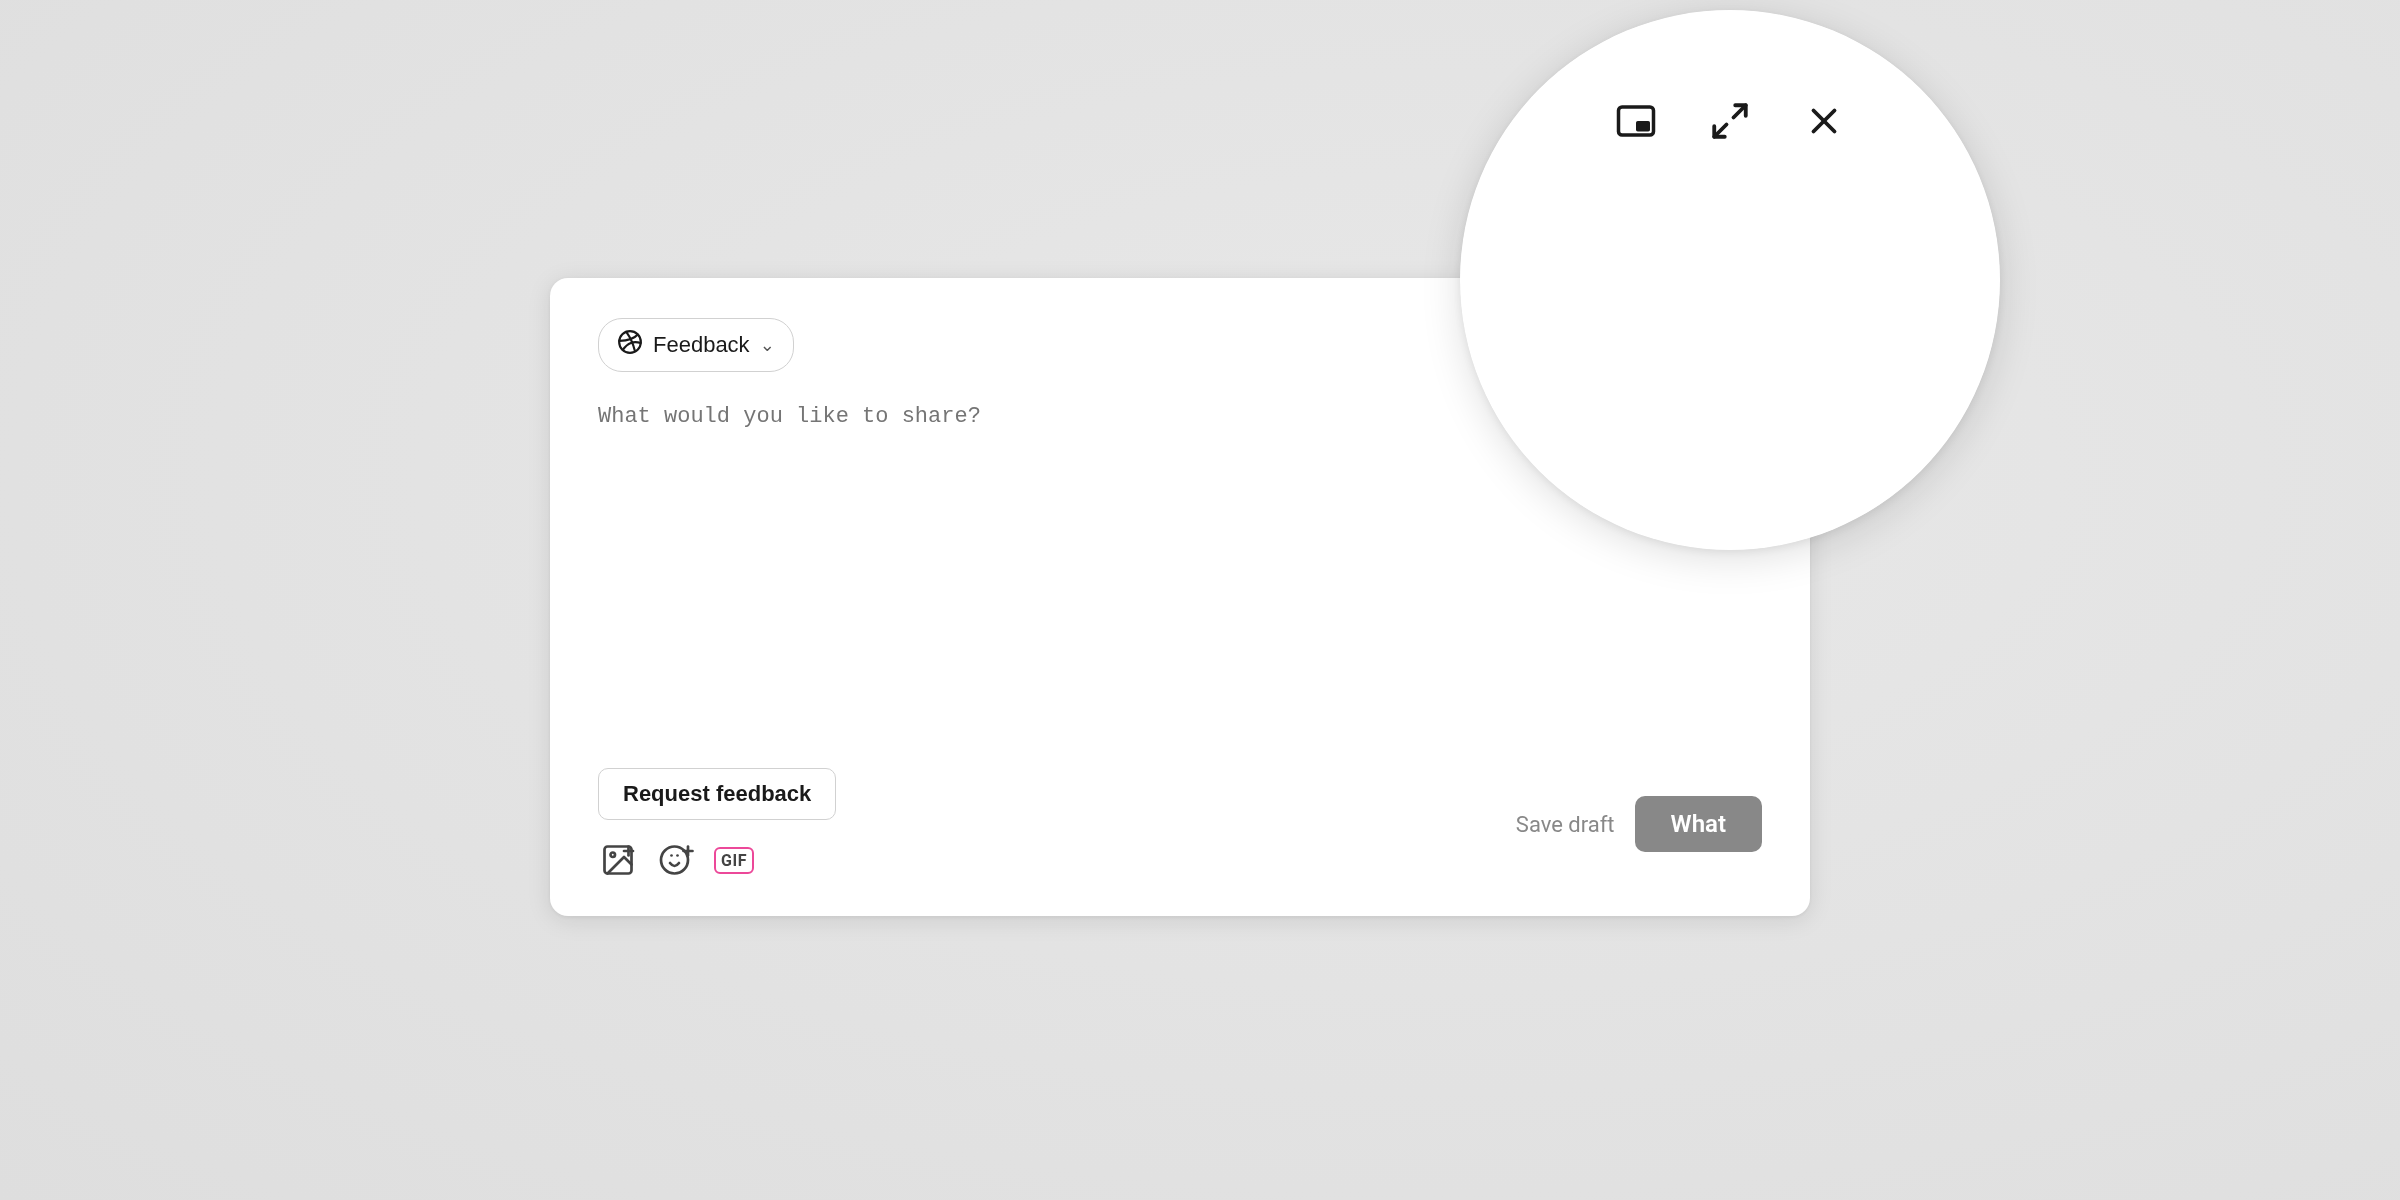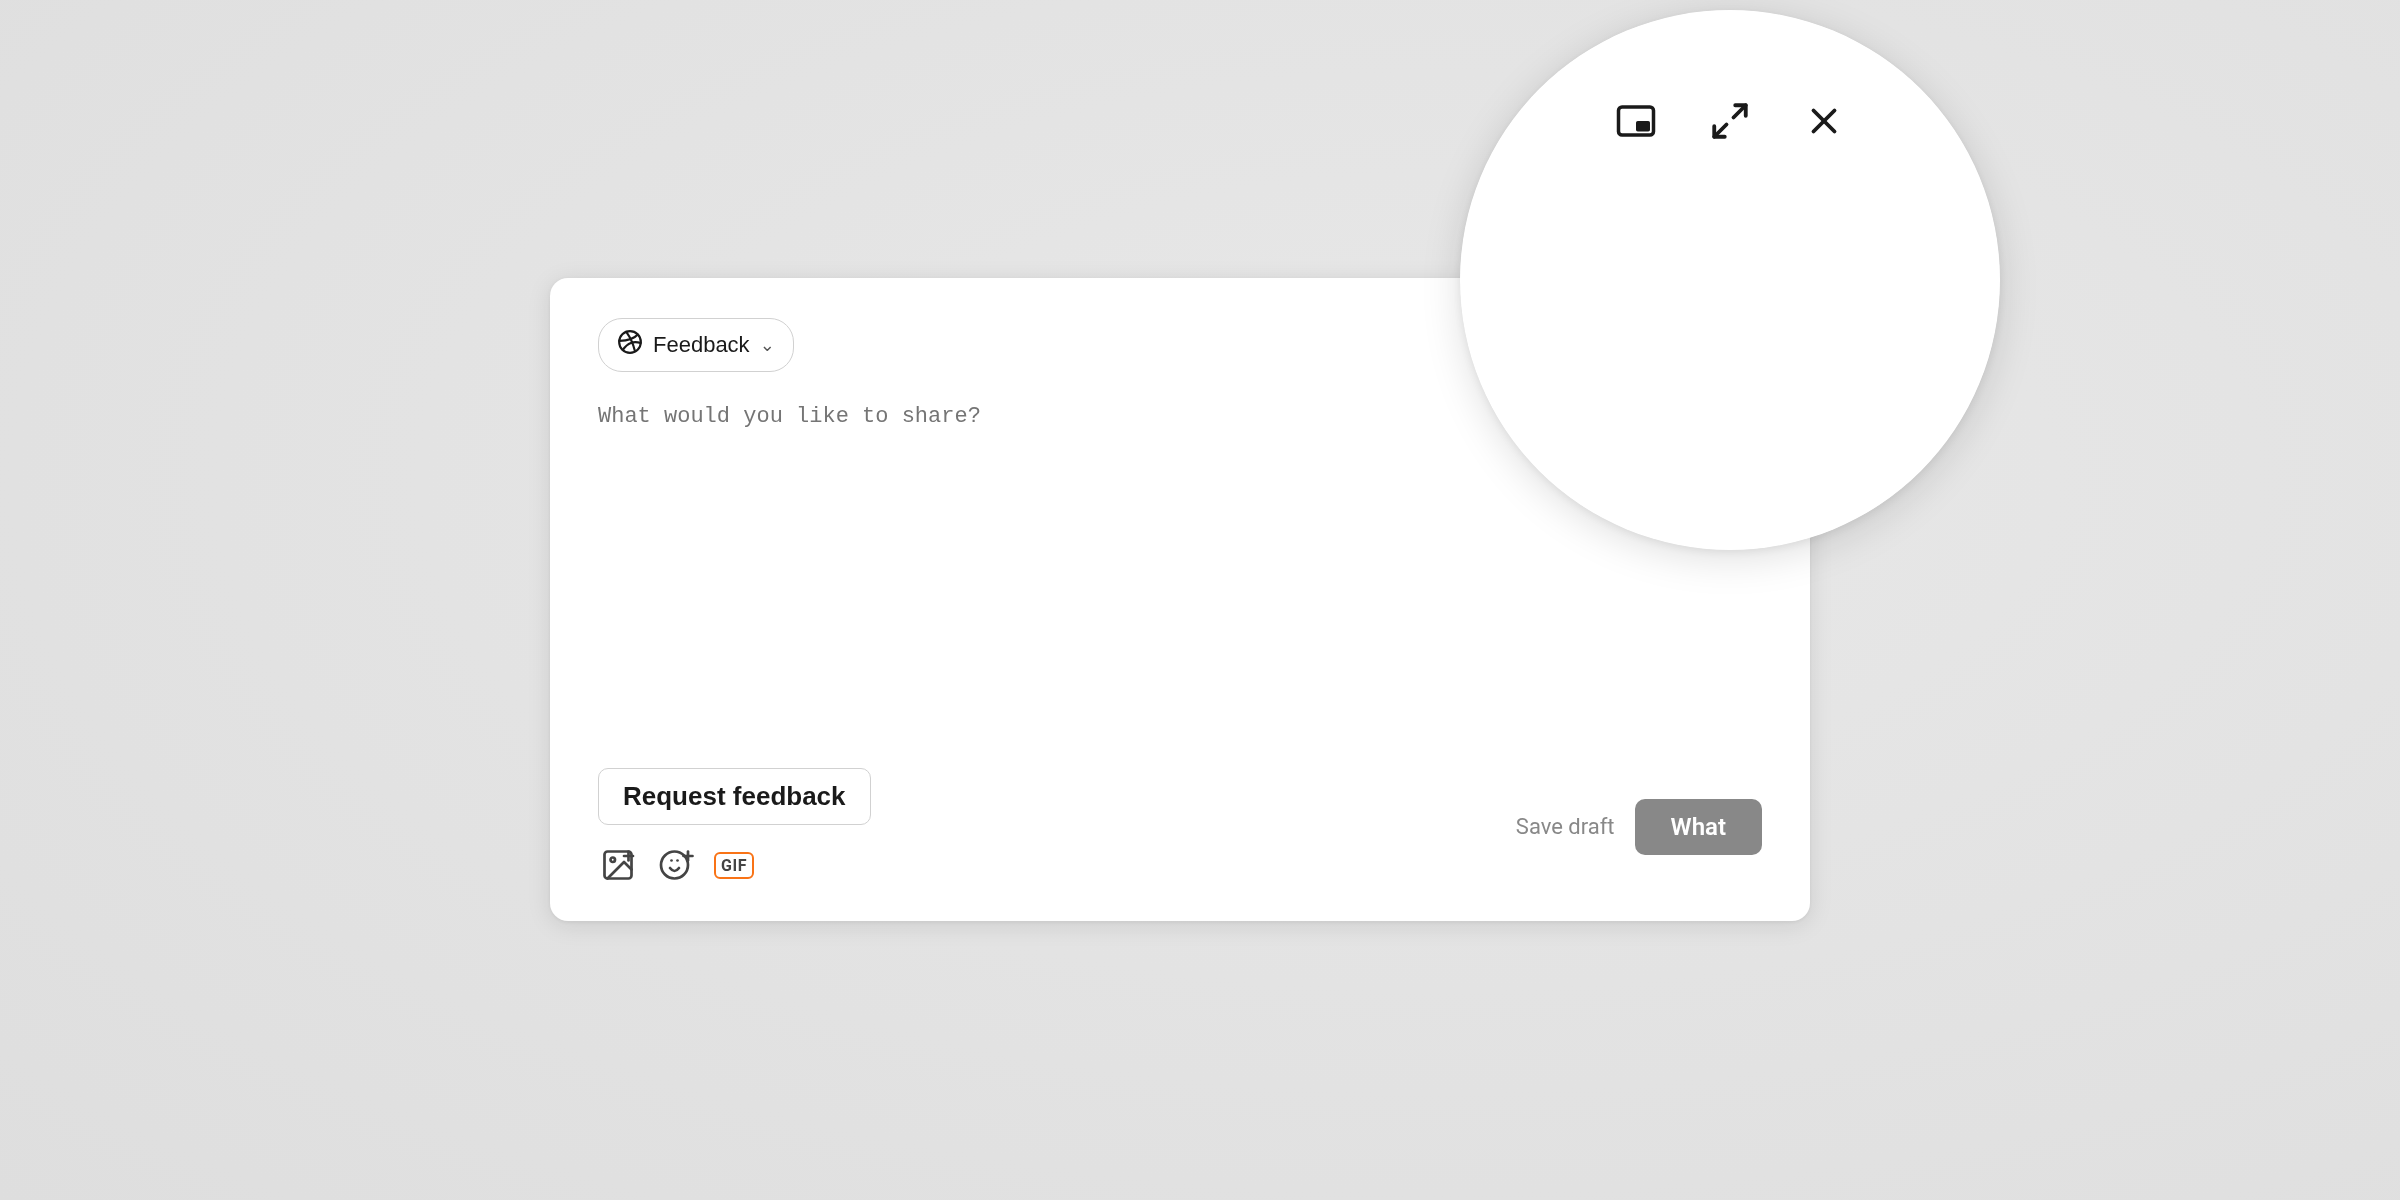--- a/index.html
+++ b/index.html
@@ -114,21 +114,21 @@
     }
 
     .request-feedback-btn {
       display: inline-flex;
       align-items: center;
       border: 1.5px solid #d1d1d1;
       border-radius: 10px;
       padding: 12px 24px;
       background: #fff;
       cursor: pointer;
-      font-size: 26px;
+      font-size: 22px;
       font-weight: 600;
       color: #1a1a1a;
     }
 
     .media-icons {
       display: flex;
       align-items: center;
       gap: 18px;
       margin-top: 4px;
     }
@@ -138,21 +138,21 @@
       height: 40px;
       display: flex;
       align-items: center;
       justify-content: center;
       cursor: pointer;
       color: #444;
       font-size: 28px;
     }
 
     .gif-icon {
-      border: 2px solid #f97316;
+      border: 2px solid #ec4899;
       border-radius: 6px;
       font-size: 16px;
       font-weight: 700;
       padding: 2px 5px;
       color: #444;
       letter-spacing: 0.5px;
     }
 
     .bottom-right {
       display: flex;

